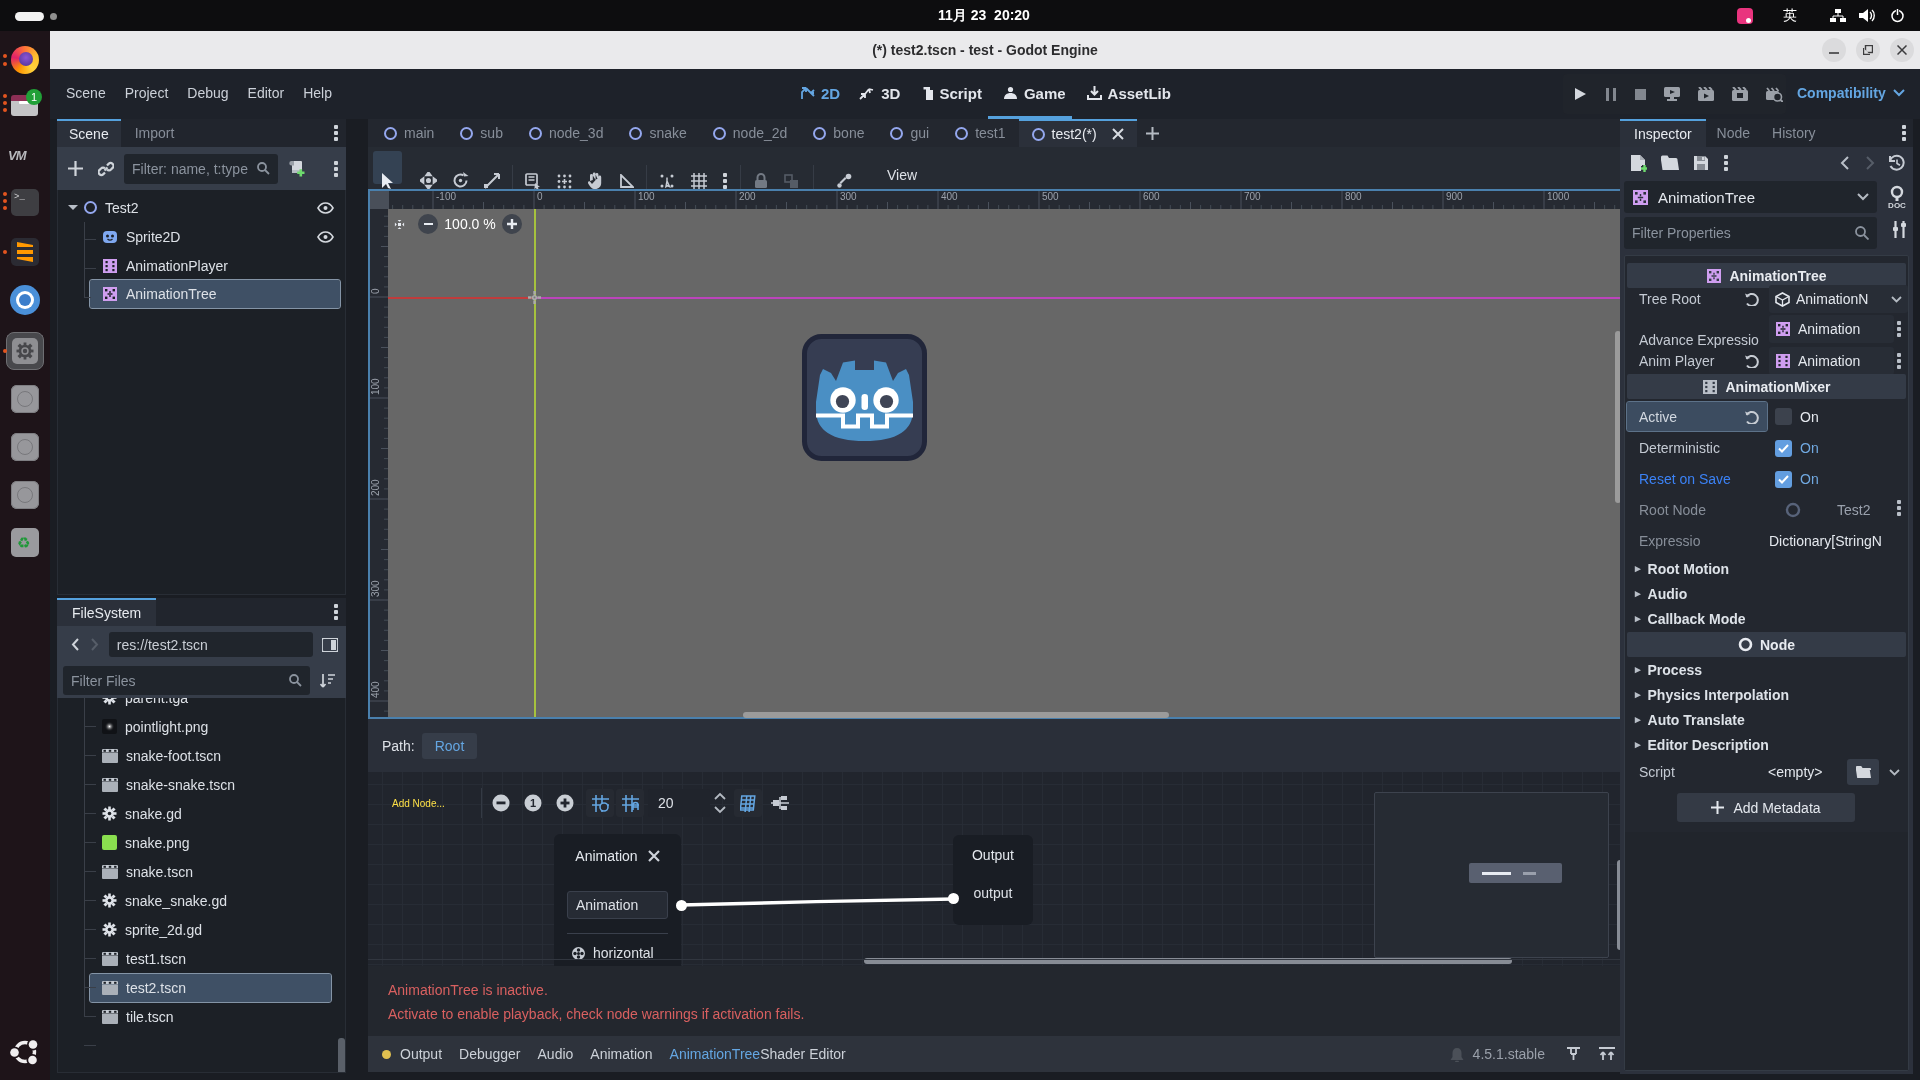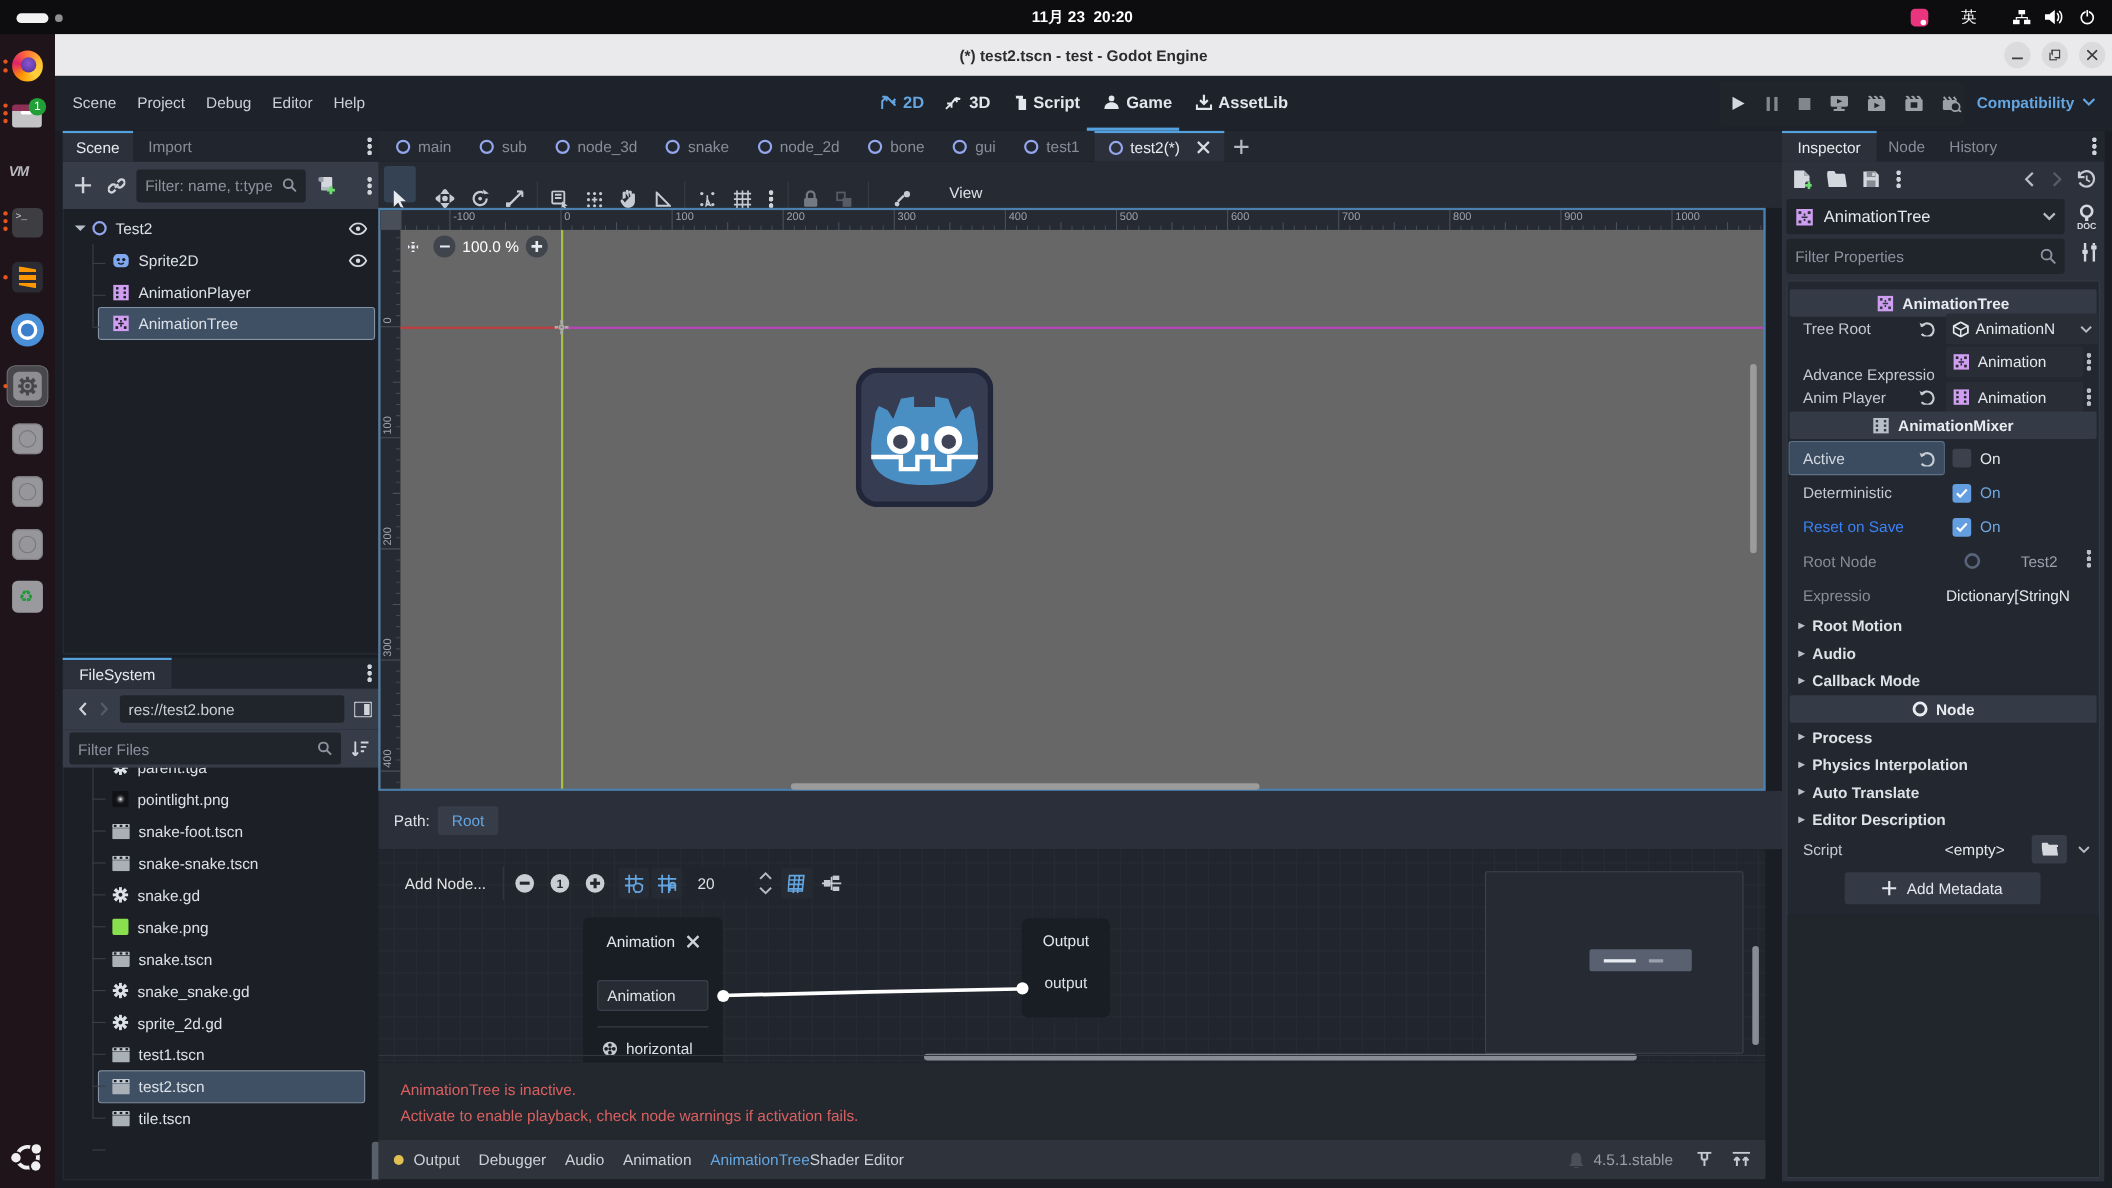--- a/index.html
+++ b/index.html
@@ -295,21 +295,21 @@
     <div class="tab on" style="padding:0 15px">FileSystem</div>
     <div style="margin-left:auto;margin-right:8px;margin-bottom:6px" class="dots3"></div>
   </div>
   <div style="background:#363d49;height:37px;display:flex;align-items:center;padding:0 8px">
     <svg width="8" height="13" style="margin:0 6px">
         <path d="M7 1 2 6.5 7 12" stroke="#cfd4da" stroke-width="2" fill="none"></path>
       </svg>
     <svg width="8" height="13" style="margin:0 6px">
         <path d="M1 1l5 5.5L1 12" stroke="#565d68" stroke-width="2" fill="none"></path>
       </svg>
-    <div class="inp" style="width:206px;height:25px;margin-left:4px;color:#c9ced5">res://test2.bone</div>
+    <div class="inp" style="width:206px;height:25px;margin-left:4px;color:#c9ced5">res://test2.tscn</div>
     <svg width="16" height="14" style="margin-left:9px">
         <rect x="0" y="0" width="16" height="14" rx="2" fill="none" stroke="#cfd4da" stroke-width="1.8"></rect>
         <rect x="9" y="2" width="5" height="10" fill="#cfd4da"></rect>
       </svg>
   </div>
   <div style="background:#363d49;height:35px;display:flex;align-items:center;padding:0 6px">
     <div class="inp" style="width:247px;height:29px">Filter Files<svg width="13" height="13" style="margin-left:auto">
           <circle cx="5" cy="5" r="4" stroke="#8b939e" stroke-width="1.8" fill="none"></circle>
           <path d="M8 8l4 4" stroke="#8b939e" stroke-width="1.8"></path>
         </svg></div>
@@ -453,21 +453,21 @@
         <div class="abs" style="left:26px;top:217px;width:12px;height:1px;background:#3a3f48"></div>
         <div class="abs" style="left:26px;top:246px;width:12px;height:1px;background:#3a3f48"></div>
         <div class="abs" style="left:26px;top:275px;width:12px;height:1px;background:#3a3f48"></div>
         <div class="abs" style="left:26px;top:304px;width:12px;height:1px;background:#3a3f48"></div>
         <div class="abs" style="left:26px;top:333px;width:12px;height:1px;background:#3a3f48"></div>
         <div class="abs" style="left:26px;top:362px;width:12px;height:1px;background:#3a3f48"></div>
     </div>
     <div class="abs" style="left:280px;top:340px;width:7px;height:96px;background:#5a6069;border-radius:3px"></div>
   </div>
 </div>
-<div class="abs" id="center" style="left:344px;top:119px;width:1341px;height:955px">
+<div class="abs" id="center" style="left:368px;top:119px;width:1341px;height:955px">
 
   <div class="tabbar" style="height:28px;background:#23272f">
     <div class="tab" style="margin-left:3px"><span class="scirc"></span>main</div>
     <div class="tab"><span class="scirc"></span>sub</div>
     <div class="tab"><span class="scirc"></span>node_3d</div>
     <div class="tab"><span class="scirc"></span>snake</div>
     <div class="tab"><span class="scirc"></span>node_2d</div>
     <div class="tab"><span class="scirc"></span>bone</div>
     <div class="tab"><span class="scirc"></span>gui</div>
     <div class="tab"><span class="scirc"></span>test1</div>
@@ -828,21 +828,21 @@
     <div class="abs" style="left:373px;top:521px;width:426px;height:6px;background:#9b9b9b;border-radius:3px"></div>
     <div class="abs" style="left:1245px;top:140px;width:6px;height:172px;background:#9b9b9b;border-radius:3px"></div>
   </div>
 
   <div style="background:#2a2f39;height:53px;display:flex;align-items:center;position:relative">
     <span style="margin-left:14px;font-size:14px;color:#dde1e7">Path:</span>
     <div style="margin-left:7px;background:#363d49;border-radius:3px;padding:5px 13px;color:#64a6e2;font-size:14px">Root</div>
   </div>
   <div id="graph" style="position:relative;width:1261px;height:194px;background:#21252d;overflow:hidden">
       <div class="abs" style="left:0;top:0;width:1261px;height:194px;background-image:linear-gradient(#272c35 1px,transparent 1px),linear-gradient(90deg,#272c35 1px,transparent 1px);background-size:20px 20px;background-position:-6px -8px"></div>
-      <div class="abs flex" style="left:24px;top:17px;height:28px;font-size:14px;color:#e5e5e5">Add Node...</div>
+      <div class="abs flex" style="left:24px;top:17px;height:28px;font-size:10px;color:#fde047">Add Node...</div>
       <div class="abs" style="left:113px;top:16px;width:1px;height:30px;background:#343a44"></div>
       <div class="abs" style="left:124px;top:22px">
         <svg width="18" height="18">
           <circle cx="9" cy="9" r="8.5" fill="#c9ced4"></circle>
           <rect x="4.5" y="7.5" width="9" height="2.8" fill="#22262e"></rect>
         </svg>
       </div>
       <div class="abs" style="left:156px;top:22px">
         <svg width="18" height="18">
           <circle cx="9" cy="9" r="8.5" fill="#c9ced4"></circle>

